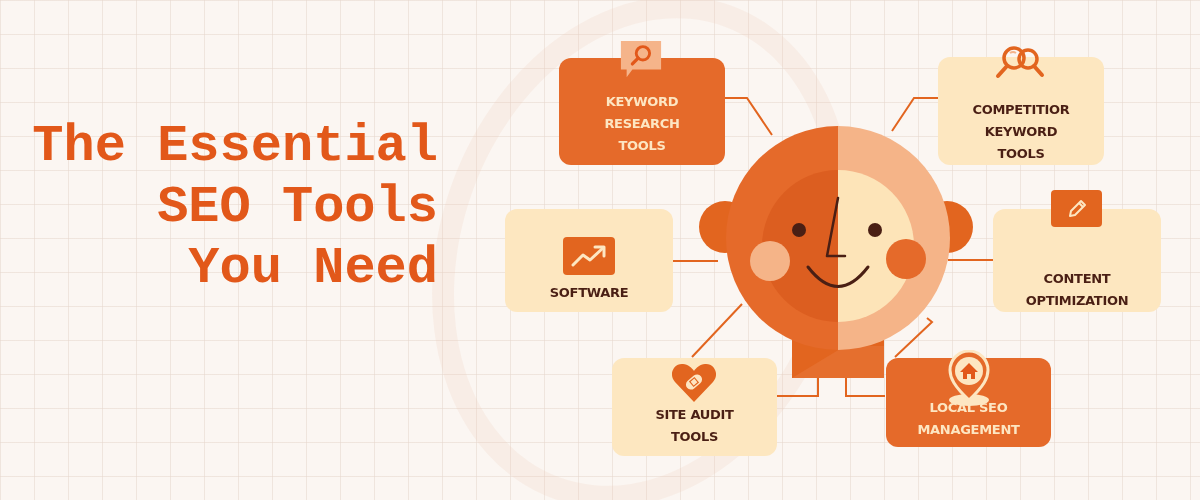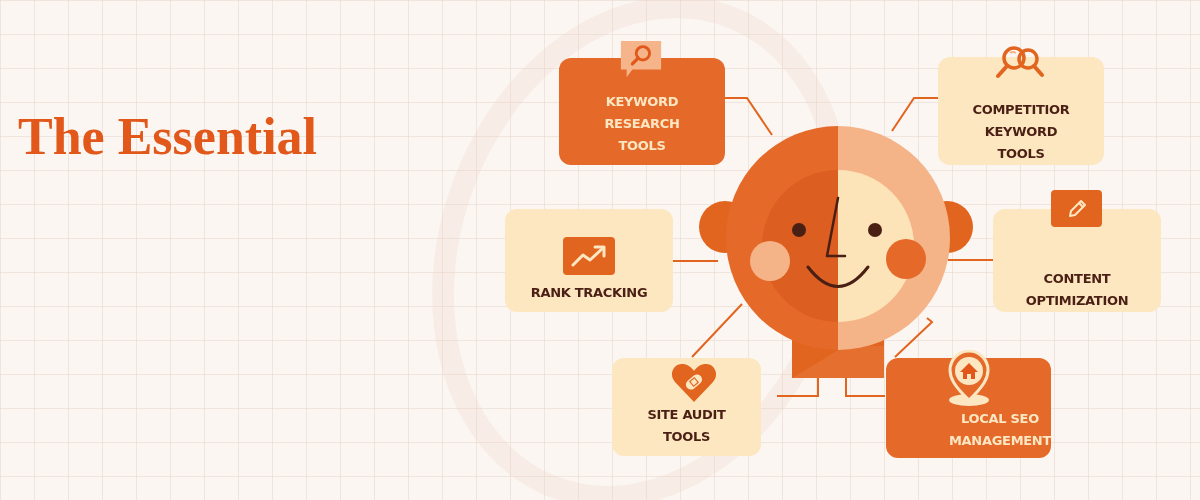--- a/index.html
+++ b/index.html
@@ -12,23 +12,23 @@
       background-size: 34px 34px;
       font-family: "DejaVu Sans", sans-serif;
     }
     .watermark {
       position: absolute; left: 440px; top: -10px; width: 360px; height: 480px;
       border-radius: 50%;
       border: 22px solid rgba(236, 200, 180, 0.18);
       transform: rotate(20deg);
     }
     .title {
-      position: absolute; left: 18px; top: 106px; width: 420px;
-      text-align: left;
-      font-family: Liberation Serif, serif; font-weight: 700;
+      position: absolute; left: 18px; top: 116px; width: 420px;
+      text-align: right;
+      font-family: Liberation Mono, monospace; font-weight: 700;
       font-size: 52px; line-height: 61px; color: #e2581a;
     }
     .title div { white-space: nowrap; }
     svg.lines { position: absolute; left: 0; top: 0; }
     .box {
       position: absolute; border-radius: 12px;
       display: flex; flex-direction: column; align-items: center; justify-content: flex-end;
       text-align: center; box-sizing: border-box;
       font-family: "DejaVu Sans", sans-serif; font-weight: 700;
       font-size: 13px; line-height: 22px; letter-spacing: -0.3px;
@@ -41,20 +41,22 @@
     }
     .face { position: absolute; left: 695px; top: 110px; }
   </style>
 </head>
 <body>
 
 <div class="watermark"></div>
 
 <h1 class="title" style="margin:0">
   <div>The Essential</div>
+  <div>SEO Tools</div>
+  <div>You Need</div>
 </h1>
 
 <svg class="lines" width="1200" height="500">
   <g stroke="#e2651f" stroke-width="2" fill="none">
     <polyline points="724,98 747,98 772,135"></polyline>
     <polyline points="940,98 914,98 892,131"></polyline>
     <polyline points="673,261 718,261"></polyline>
     <polyline points="994,260 948,260"></polyline>
     <polyline points="692,357 742,304"></polyline>
     <polyline points="895,357 932,322 927,318"></polyline>
@@ -96,52 +98,52 @@
 </div>
 
 <div class="box light" style="left:505px; top:209px; width:168px; height:103px; padding-bottom:8px;">
   <div class="icon-tab" style="position:static; width:52px; height:38px; background:#e2651f; border-radius:4px; margin-bottom:7px;">
     <svg width="40" height="26" viewBox="0 0 40 26">
       <polyline points="4,22 14,12 21,17 34,5" fill="none" stroke="#fde6c2" stroke-width="3" stroke-linecap="round" stroke-linejoin="round"></polyline>
       <polyline points="26,4 35,4 35,13" fill="none" stroke="#fde6c2" stroke-width="3" stroke-linecap="round" stroke-linejoin="round"></polyline>
     </svg>
   </div>
   <div class="lbl">
-    <div>RANK TRACKING</div>
+    <div>SOFTWARE</div>
   </div>
 </div>
 
 <div class="box light" style="left:993px; top:209px; width:168px; height:103px; ">
   <div class="lbl">
     <div>CONTENT</div>
     <div>OPTIMIZATION</div>
   </div>
 </div>
 <div class="icon-tab" style="left:1051px; top:190px; width:51px; height:37px; background:#e2651f; border-radius:4px;">
   <svg width="24" height="24" viewBox="0 0 24 24">
     <path d="M5 19 L6 14 L16 4 L20 8 L10 18 Z" fill="none" stroke="#fde6c2" stroke-width="2" stroke-linejoin="round"></path>
     <line x1="14" y1="6" x2="18" y2="10" stroke="#fde6c2" stroke-width="2"></line>
   </svg>
 </div>
 
-<div class="box light" style="left:612px; top:358px; width:149px; height:98px; padding-bottom:8px;">
+<div class="box light" style="left:612px; top:358px; width:165px; height:98px; padding-bottom:8px;">
   <div class="lbl">
     <div>SITE AUDIT</div>
     <div>TOOLS</div>
   </div>
 </div>
 <div class="icon-tab" style="left:670px; top:362px; width:48px; height:42px;">
   <svg width="48" height="42" viewBox="0 0 48 42">
     <path d="M24 40 L5 20 C-2 12 4 1 13 2 C18 2 22 6 24 9 C26 6 30 2 35 2 C44 1 50 12 43 20 Z" fill="#e2651f"></path>
     <rect x="15" y="15" width="18" height="10" rx="5" fill="#fde6c2" transform="rotate(-40 24 20)"></rect>
     <rect x="21" y="17" width="6" height="6" fill="none" stroke="#e2651f" stroke-width="1.2" transform="rotate(-40 24 20)"></rect>
   </svg>
 </div>
 
-<div class="box dark" style="left:886px; top:358px; width:165px; height:100px; padding-bottom:6px;align-items:flex-end;">
+<div class="box dark" style="left:886px; top:358px; width:165px; height:89px; padding-bottom:6px;">
   <div class="lbl">
     <div>LOCAL SEO</div>
     <div>MANAGEMENT</div>
   </div>
 </div>
 <div class="icon-tab" style="left:944px; top:350px; width:50px; height:58px;">
   <svg width="50" height="58" viewBox="0 0 50 58">
     <ellipse cx="25" cy="50" rx="20" ry="6" fill="#fde6c2"></ellipse>
     <path d="M25 50 C10 36 6 28 6 20 A19 19 0 0 1 44 20 C44 28 40 36 25 50 Z" fill="#e56a2a" stroke="#fde6c2" stroke-width="3"></path>
     <circle cx="25" cy="21" r="14" fill="#fde6c2"></circle>

